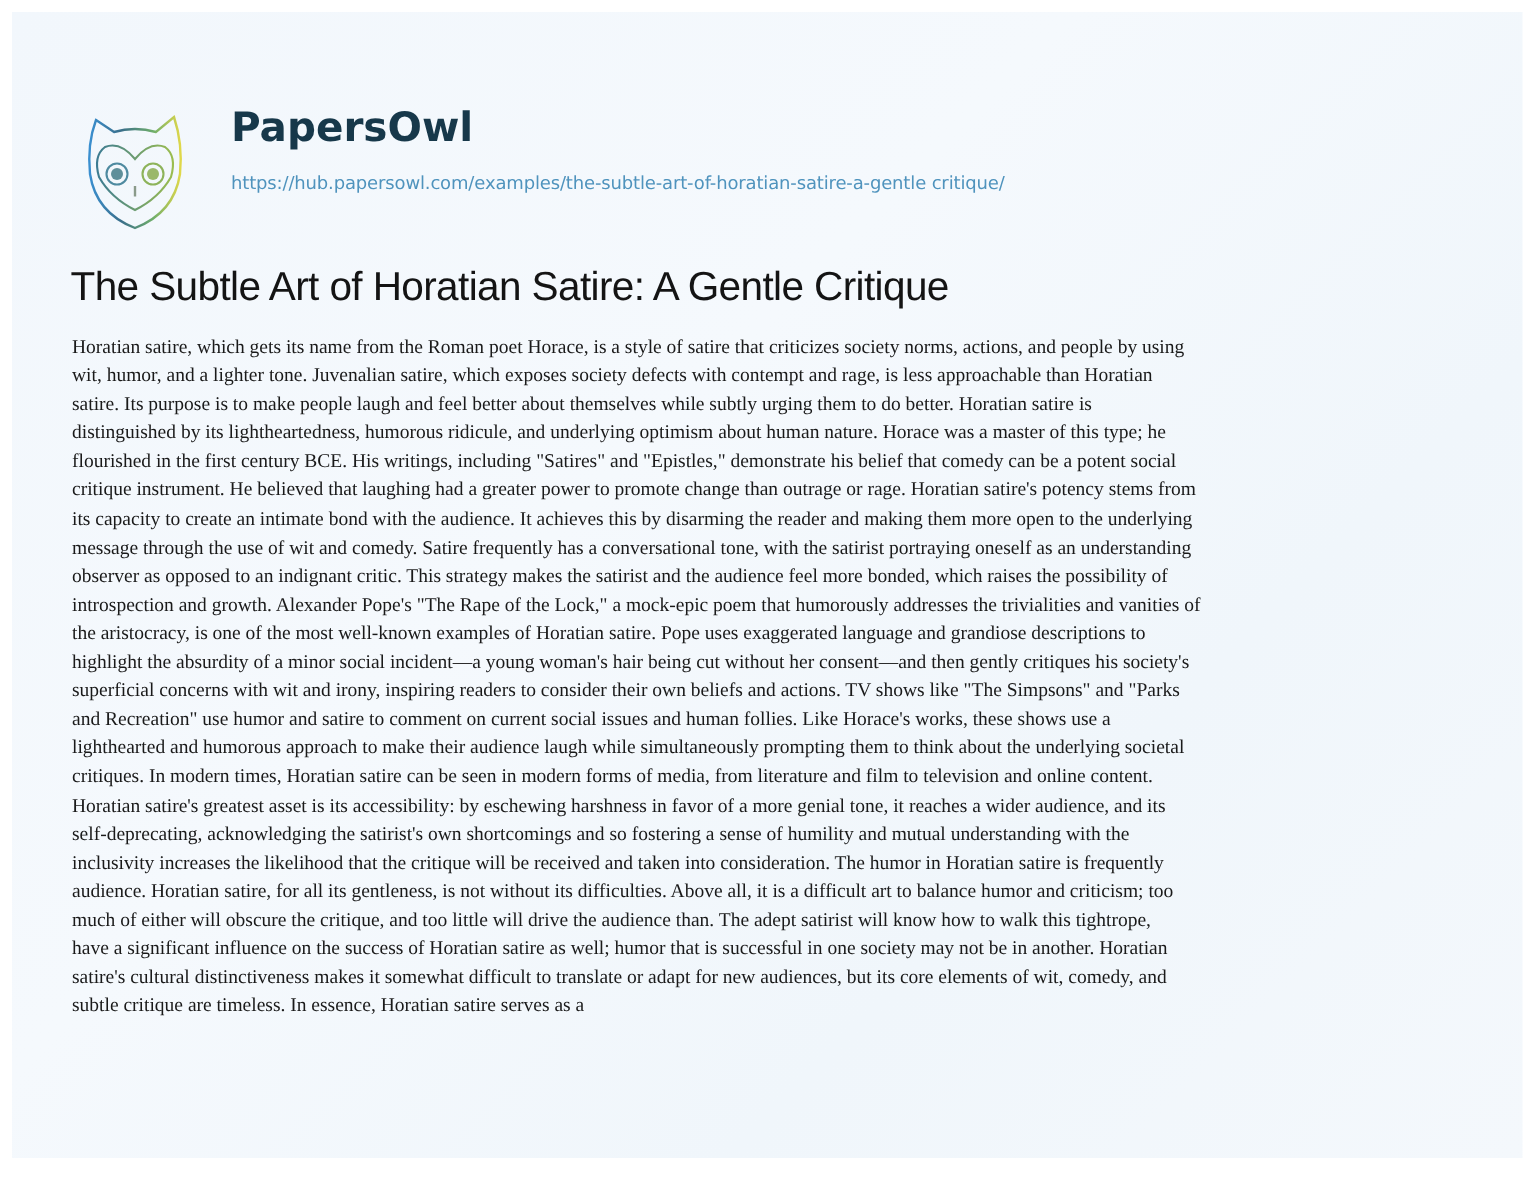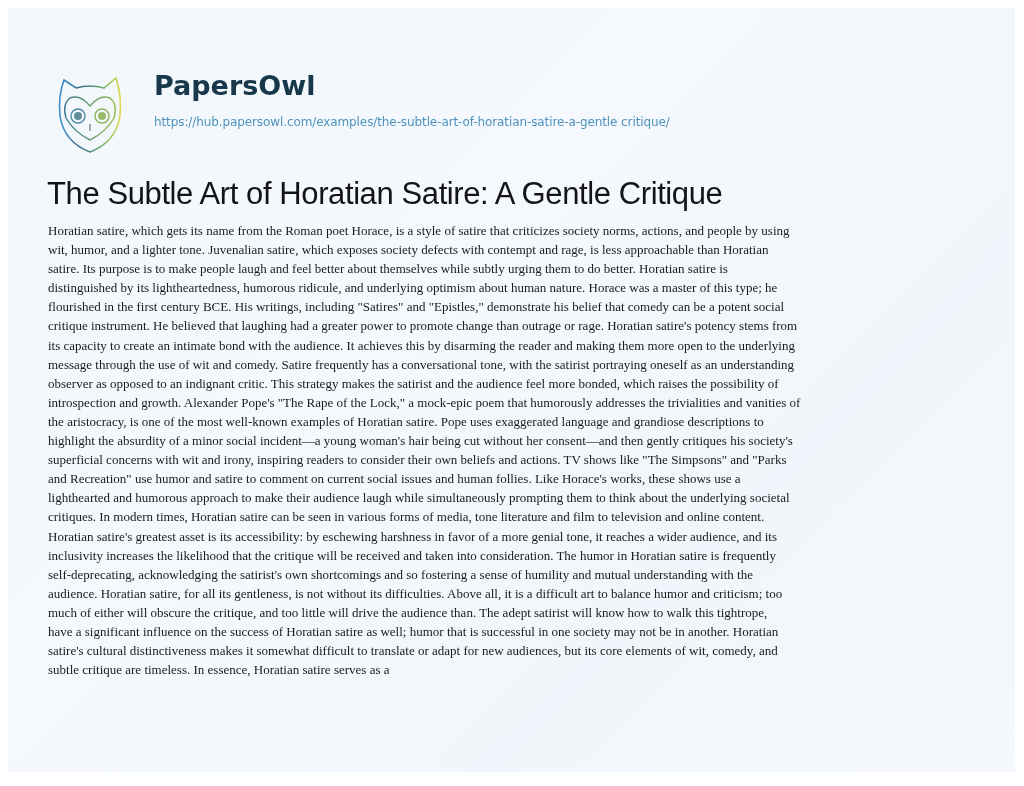--- a/index.html
+++ b/index.html
@@ -56,21 +56,21 @@
     letter-spacing: -0.1px;
     text-decoration: none;
   }
   .title {
     position: absolute;
     left: 39px;
     top: 168px;
     margin: 0;
     font-family: "Liberation Sans", sans-serif;
     font-weight: normal;
-    font-size: 31px;
+    font-size: 27px;
     color: #141414;
     letter-spacing: -0.4px;
     white-space: nowrap;
   }
   .body-text {
     position: absolute;
     left: 40px;
     top: 213px;
     width: 920px;
     margin: 0;
@@ -132,24 +132,24 @@
       <span class="line">critique instrument. He believed that laughing had a greater power to promote change than outrage or rage. Horatian satire's potency stems from</span>
       <span class="line">its capacity to create an intimate bond with the audience. It achieves this by disarming the reader and making them more open to the underlying</span>
       <span class="line">message through the use of wit and comedy. Satire frequently has a conversational tone, with the satirist portraying oneself as an understanding</span>
       <span class="line">observer as opposed to an indignant critic. This strategy makes the satirist and the audience feel more bonded, which raises the possibility of</span>
       <span class="line">introspection and growth. Alexander Pope's "The Rape of the Lock," a mock-epic poem that humorously addresses the trivialities and vanities of</span>
       <span class="line">the aristocracy, is one of the most well-known examples of Horatian satire. Pope uses exaggerated language and grandiose descriptions to</span>
       <span class="line">highlight the absurdity of a minor social incident—a young woman's hair being cut without her consent—and then gently critiques his society's</span>
       <span class="line">superficial concerns with wit and irony, inspiring readers to consider their own beliefs and actions. TV shows like "The Simpsons" and "Parks</span>
       <span class="line">and Recreation" use humor and satire to comment on current social issues and human follies. Like Horace's works, these shows use a</span>
       <span class="line">lighthearted and humorous approach to make their audience laugh while simultaneously prompting them to think about the underlying societal</span>
-      <span class="line">critiques. In modern times, Horatian satire can be seen in various forms of media, tone literature and film to television and online content.</span>
+      <span class="line">critiques. In modern times, Horatian satire can be seen in modern forms of media, from literature and film to television and online content.</span>
       <span class="line">Horatian satire's greatest asset is its accessibility: by eschewing harshness in favor of a more genial tone, it reaches a wider audience, and its</span>
+      <span class="line">self-deprecating, acknowledging the satirist's own shortcomings and so fostering a sense of humility and mutual understanding with the</span>
       <span class="line">inclusivity increases the likelihood that the critique will be received and taken into consideration. The humor in Horatian satire is frequently</span>
-      <span class="line">self-deprecating, acknowledging the satirist's own shortcomings and so fostering a sense of humility and mutual understanding with the</span>
       <span class="line">audience. Horatian satire, for all its gentleness, is not without its difficulties. Above all, it is a difficult art to balance humor and criticism; too</span>
       <span class="line">much of either will obscure the critique, and too little will drive the audience than. The adept satirist will know how to walk this tightrope,</span>
       <span class="line">have a significant influence on the success of Horatian satire as well; humor that is successful in one society may not be in another. Horatian</span>
       <span class="line">satire's cultural distinctiveness makes it somewhat difficult to translate or adapt for new audiences, but its core elements of wit, comedy, and</span>
       <span class="line">subtle critique are timeless. In essence, Horatian satire serves as a</span>
     </div>
 
 </div>
 
 </body></html>

